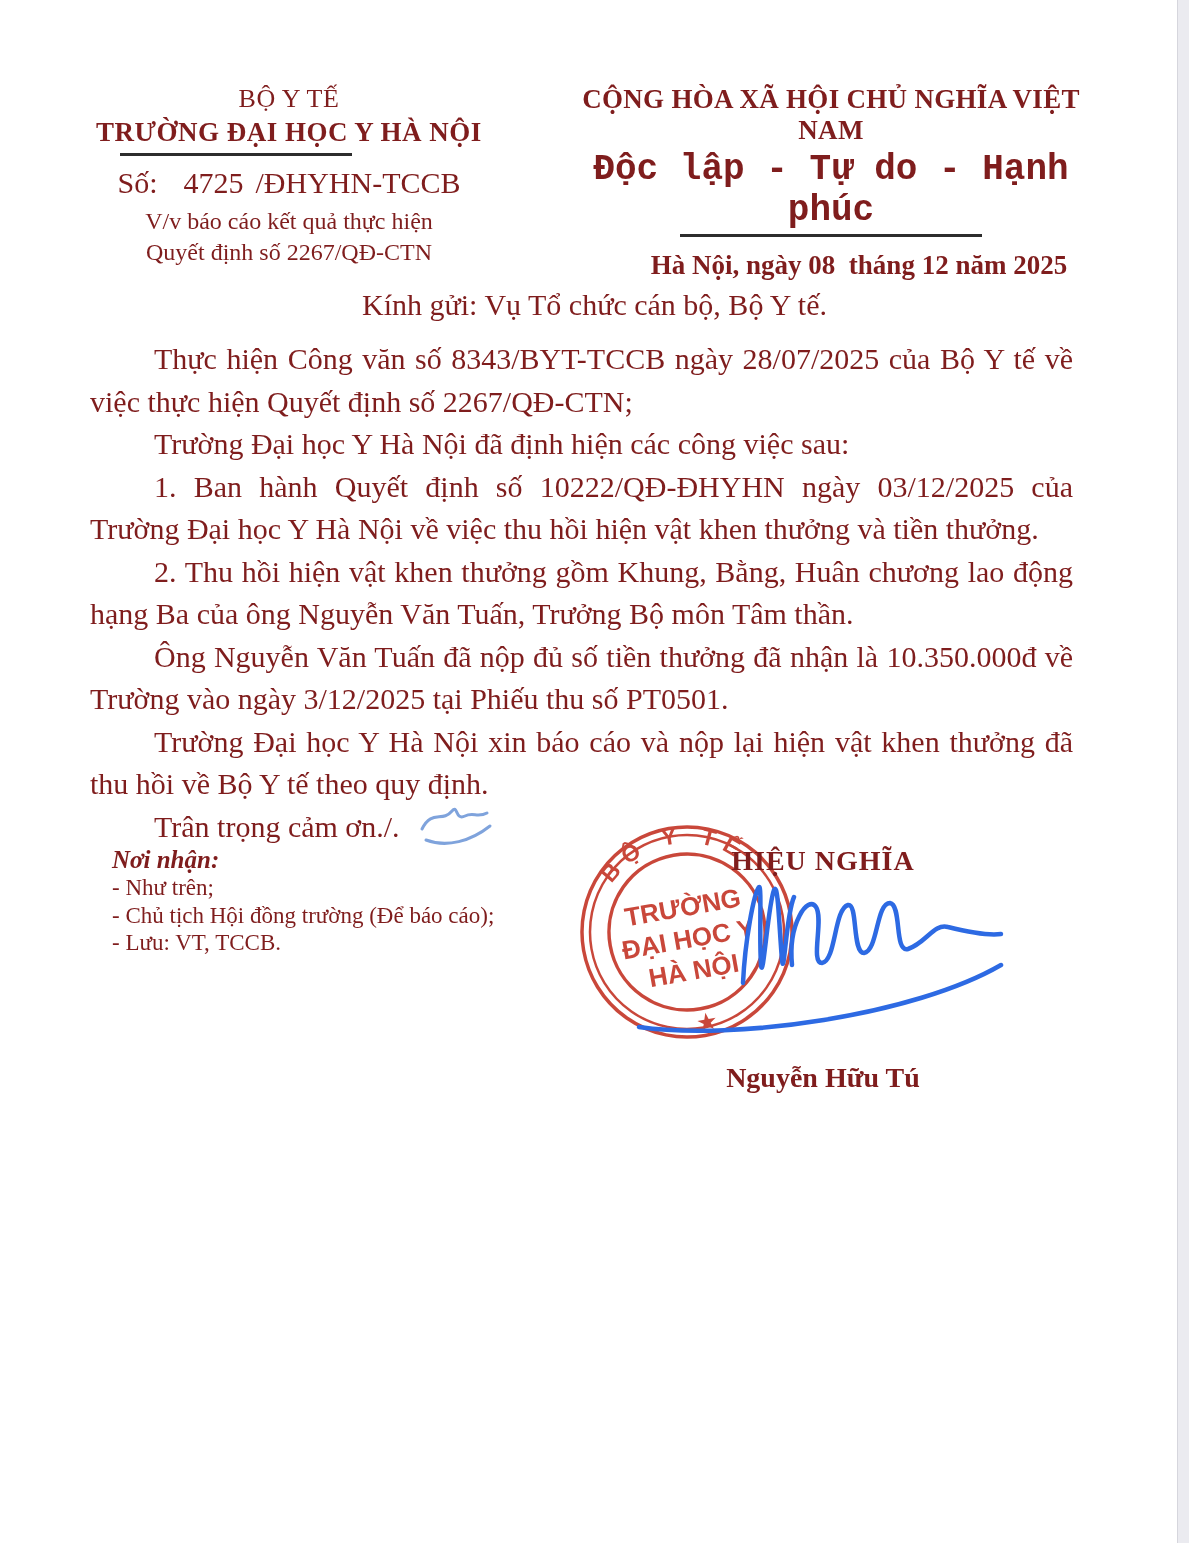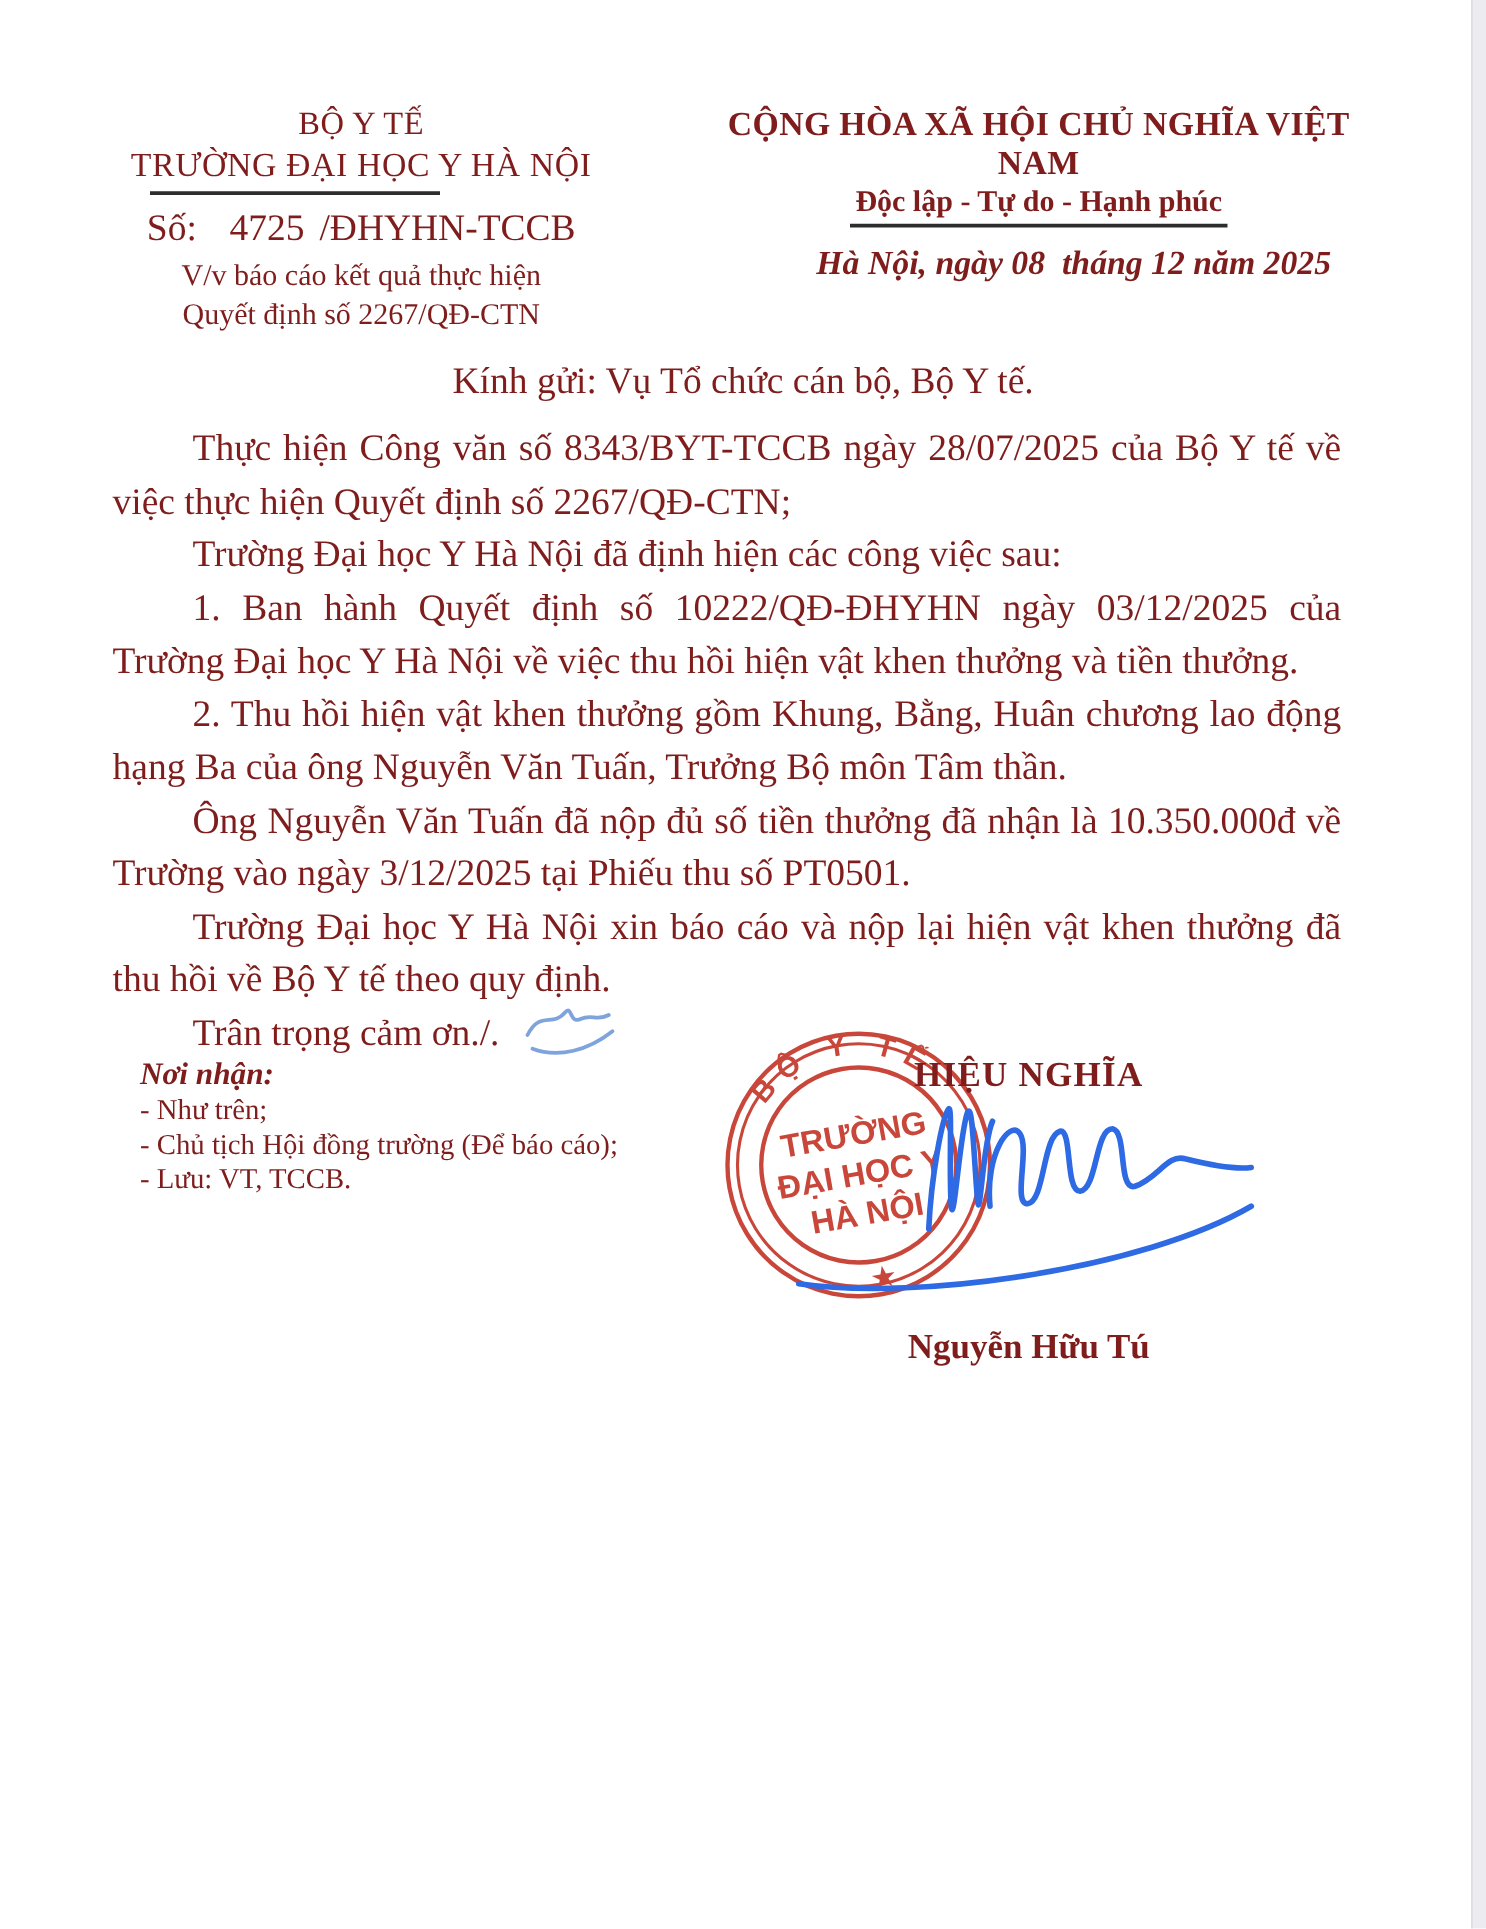--- a/index.html
+++ b/index.html
@@ -11,31 +11,31 @@
     font-family:"Liberation Serif","DejaVu Serif",serif;
     color:#7f1d1d;
   }
   .edge-strip{
     position:absolute;top:0;right:0;width:11px;height:100%;
     background:#ebebf0;border-left:1px solid #d6d6dd;
   }
   
   .hdr-left{position:absolute;left:90px;top:84px;width:398px;text-align:center;}
   .ministry{font-size:26px;letter-spacing:.5px;}
-  .org{font-size:27px;font-weight:normal;margin-top:3px;letter-spacing:.5px;}
+  .org{font-size:27px;font-weight:bold;margin-top:3px;letter-spacing:.5px;}
   .hdr-left .rule{width:232px;height:3px;background:#2d2d2d;margin:5px 0 0 30px;}
   .doc-no{font-size:30px;margin-top:10px;white-space:pre;}
   .doc-no .num{margin:0 12px 0 26px;}
   .subject{font-size:24px;line-height:31px;margin-top:6px;}
   
   .hdr-right{position:absolute;left:555px;top:84px;width:552px;text-align:center;}
   .country{font-size:27px;font-weight:bold;letter-spacing:.3px;}
-  .motto{font-size:24px;font-weight:bold;margin-top:3px;}
+  .motto{font-size:36px;font-weight:bold;margin-top:3px;font-family:Liberation Mono, monospace;}
   .hdr-right .rule{width:302px;height:3px;background:#2d2d2d;margin:3px auto 0;}
-  .dateline{font-size:27px;font-weight:bold;font-style:italic;margin-top:13px;white-space:pre;transform:translateX(28px);}
+  .dateline{font-size:27px;font-weight:bold;margin-top:13px;white-space:pre;transform:translateX(28px);}
   
   .salutation{position:absolute;left:0;top:288px;width:1189px;text-align:center;font-size:30px;}
   .body-text{position:absolute;left:90px;top:338px;width:983px;}
   .body-text p{
     margin:0;font-size:30px;line-height:42.5px;
     text-align:justify;text-indent:64px;
   }
   .paraph-svg{display:inline-block;vertical-align:middle;margin:-14px 0 0 14px;}
   
   .recipients{position:absolute;left:112px;top:846px;}

